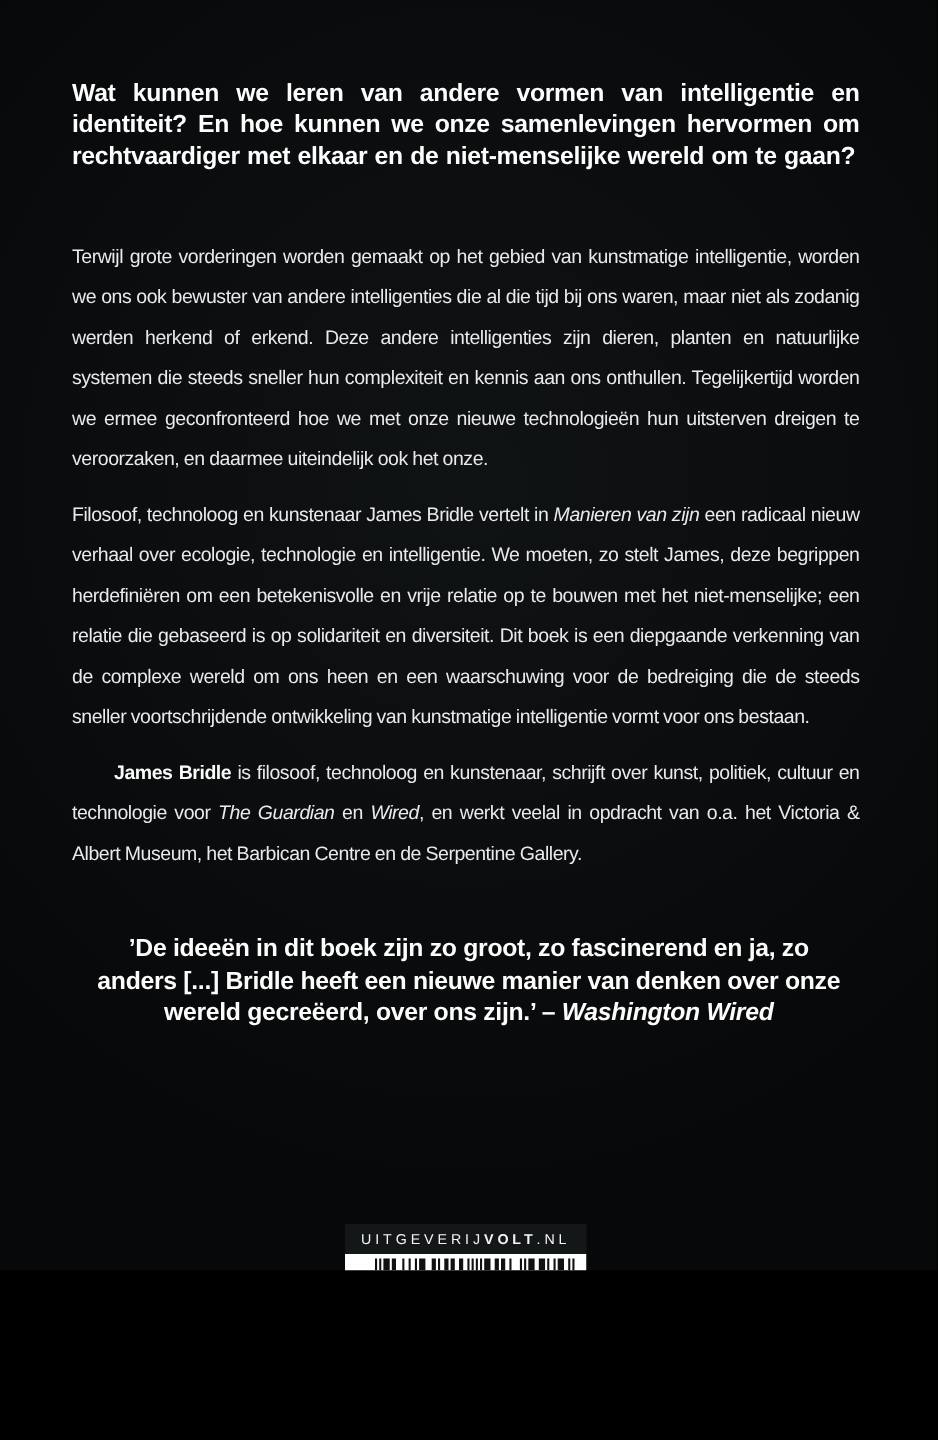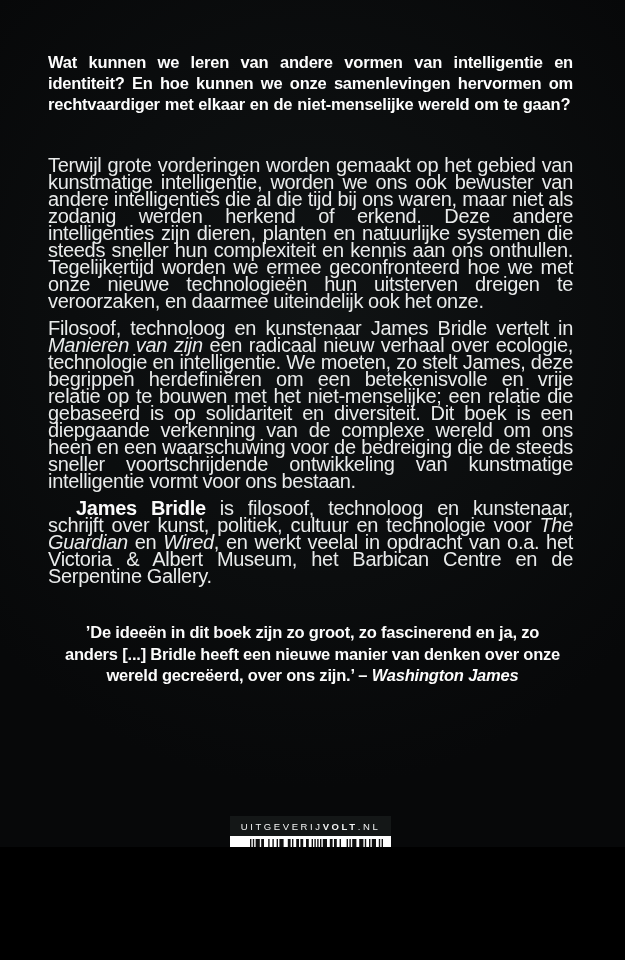--- a/index.html
+++ b/index.html
@@ -16,21 +16,21 @@
     position:absolute;left:48px;right:52px;top:52px;
     text-align:justify;
   }
   .copy p{margin:0;}
   .p-lead{
     font-size:16.5px;line-height:21px;font-weight:700;color:#fdfdfd;
     letter-spacing:-0.2px;word-spacing:0.5px;
     margin:0 0 42px 0 !important;
   }
   .p-body{
-    font-size:20px;line-height:17px;color:#e9ebeb;
+    font-size:13px;line-height:27px;color:#e9ebeb;
     letter-spacing:-0.3px;word-spacing:-0.3px;
     margin:0 0 10px 0 !important;
   }
   .f-r{font-weight:inherit;}
   .f-b{font-weight:700;color:#fbfbfb;margin-left:28px;}
   .f-i{font-style:italic;}
   .f-bi{font-weight:700;font-style:italic;}
   .quote{
     position:absolute;top:622px;left:58px;right:58px;
     text-align:center;
@@ -57,21 +57,21 @@
 
 <div class="page">
 
   <main class="copy" id="copy">
       <p class="p-lead"><span class="f-r">Wat kunnen we leren van andere vormen van intelligentie en identiteit? En hoe kunnen we onze samenlevingen hervormen om rechtvaardiger met elkaar en de niet-menselijke wereld om te gaan?</span></p>
       <p class="p-body"><span class="f-r">Terwijl grote vorderingen worden gemaakt op het gebied van kunstmatige intelligentie, worden we ons ook bewuster van andere intelligenties die al die tijd bij ons waren, maar niet als zodanig werden herkend of erkend. Deze andere intelligenties zijn dieren, planten en natuurlijke systemen die steeds sneller hun complexiteit en kennis aan ons onthullen. Tegelijkertijd worden we ermee geconfronteerd hoe we met onze nieuwe technologieën hun uitsterven dreigen te veroorzaken, en daarmee uiteindelijk ook het onze.</span></p>
       <p class="p-body"><span class="f-r">Filosoof, technoloog en kunstenaar James Bridle vertelt in </span><span class="f-i">Manieren van zijn</span><span class="f-r"> een radicaal nieuw verhaal over ecologie, technologie en intelligentie. We moeten, zo stelt James, deze begrippen herdefiniëren om een betekenisvolle en vrije relatie op te bouwen met het niet-menselijke; een relatie die gebaseerd is op solidariteit en diversiteit. Dit boek is een diepgaande verkenning van de complexe wereld om ons heen en een waarschuwing voor de bedreiging die de steeds sneller voortschrijdende ontwikkeling van kunstmatige intelligentie vormt voor ons bestaan.</span></p>
       <p class="p-body"><span class="f-b">James Bridle</span><span class="f-r"> is filosoof, technoloog en kunstenaar, schrijft over kunst, politiek, cultuur en technologie voor </span><span class="f-i">The Guardian</span><span class="f-r"> en </span><span class="f-i">Wired</span><span class="f-r">, en werkt veelal in opdracht van o.a. het Victoria &amp; Albert Museum, het Barbican Centre en de Serpentine Gallery.</span></p>
     </main>
 
-  <section class="quote" id="quote"><span class="f-r">’De ideeën in dit boek zijn zo groot, zo fascinerend en ja, zo anders [...] Bridle heeft een nieuwe manier van denken over onze wereld gecreëerd, over ons zijn.’ – </span><span class="f-bi">Washington James</span></section>
+  <section class="quote" id="quote"><span class="f-r">’De ideeën in dit boek zijn zo groot, zo fascinerend en ja, zo anders [...] Bridle heeft een nieuwe manier van denken over onze wereld gecreëerd, over ons zijn.’ – </span><span class="f-bi">Washington Wired</span></section>
 
   <footer class="sticker">
     <div class="label">
         <span class="lp">UITGEVERIJ</span>
         <span class="lb">VOLT</span>
         <span class="ls">.NL</span>
       </div>
     <div class="bcwrap" id="barcode">
         <svg width="161" height="101" viewBox="0 0 161 101">
           <rect x="0" y="0" width="161" height="101" fill="#ffffff"></rect>

